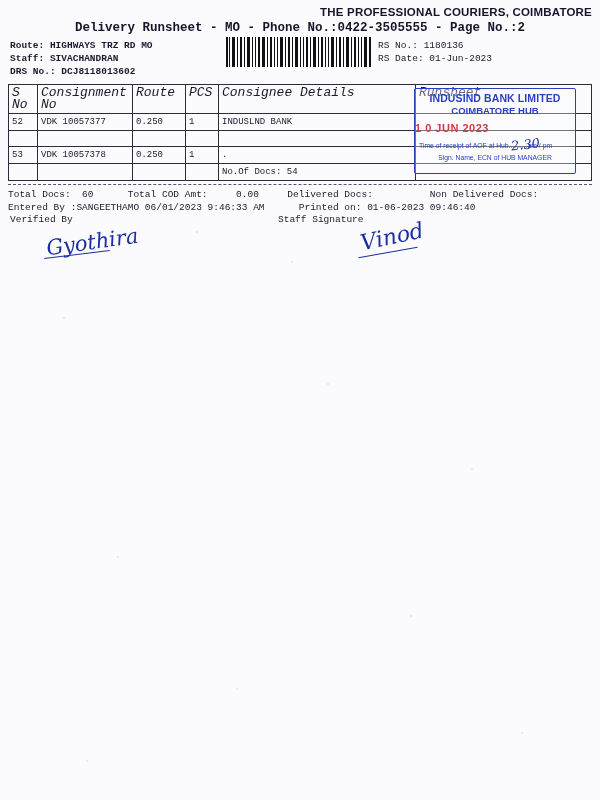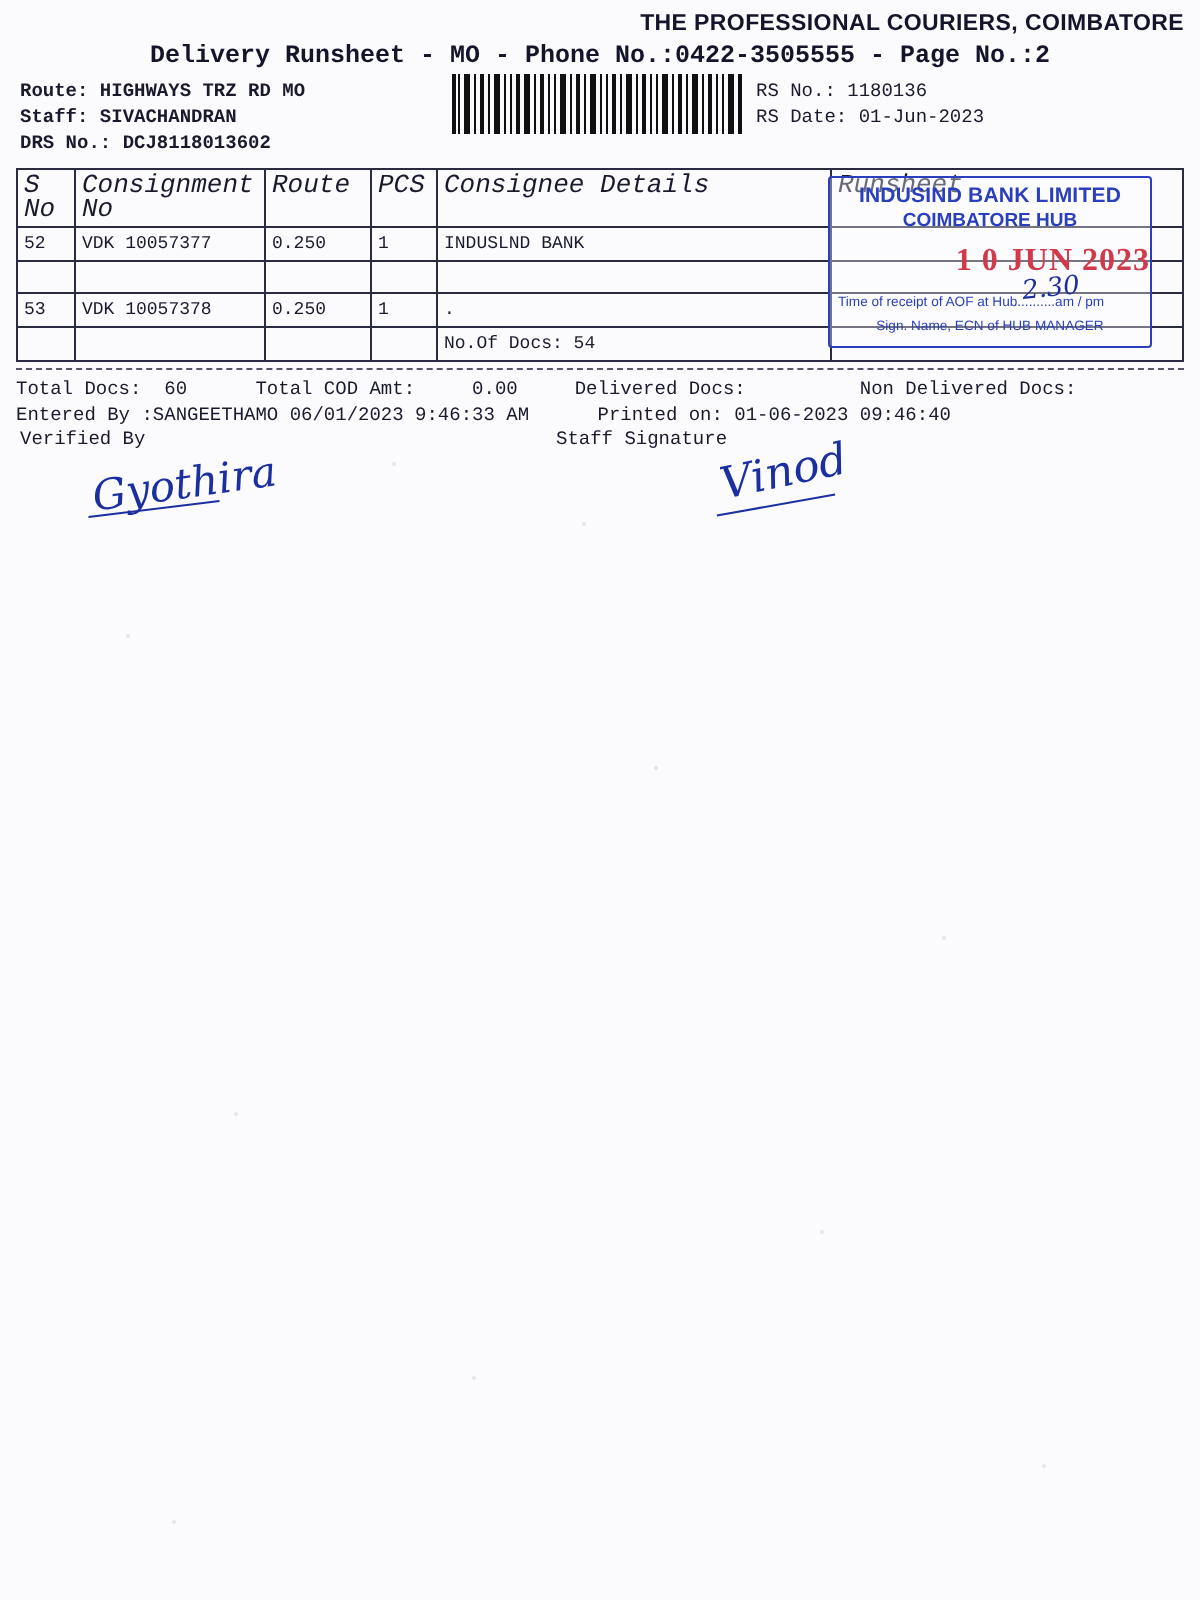--- a/index.html
+++ b/index.html
@@ -180,27 +180,26 @@
     margin-top: 3px;
     letter-spacing: .1px;
   }
   .stamp .s-sub {
     text-align: center;
     font-weight: bold;
     font-size: 9.5px;
     margin-top: 1px;
   }
   .stamp .s-date {
-    text-align: right;
-    font-weight: bold;
-    font-size: 16px;
+    text-align: left;
+    font-weight: bold;
+    font-size: 11px;
     color: #d03a4a;
     margin-top: 6px;
     letter-spacing: .5px;
-    font-family: Liberation Serif, serif;
   }
   .stamp .s-line1 {
     font-size: 6.8px;
     margin-top: 8px;
     padding: 0 4px;
   }
   .stamp .s-line2 {
     font-size: 6.8px;
     margin-top: 5px;
     padding: 0 4px;

